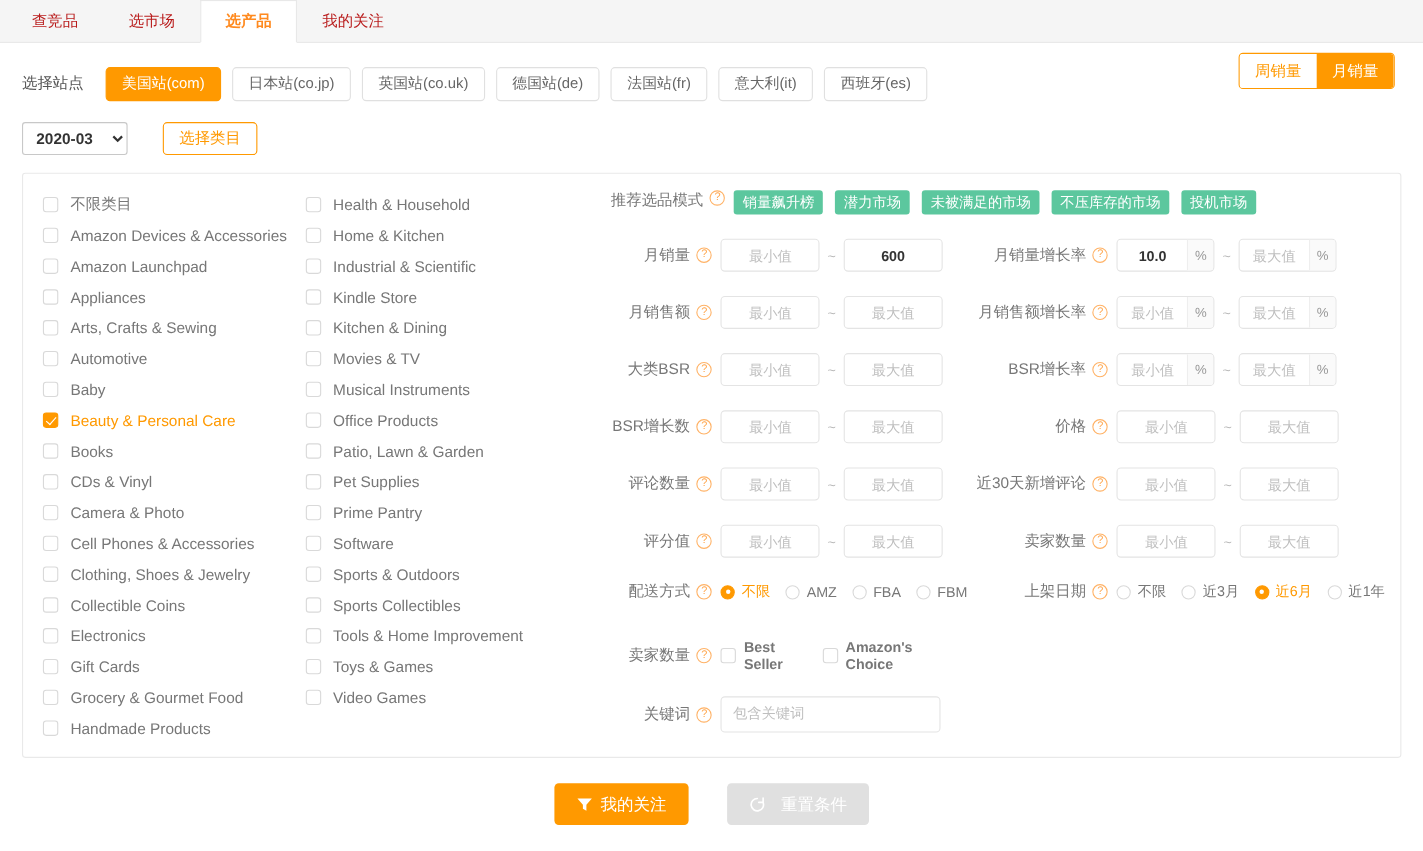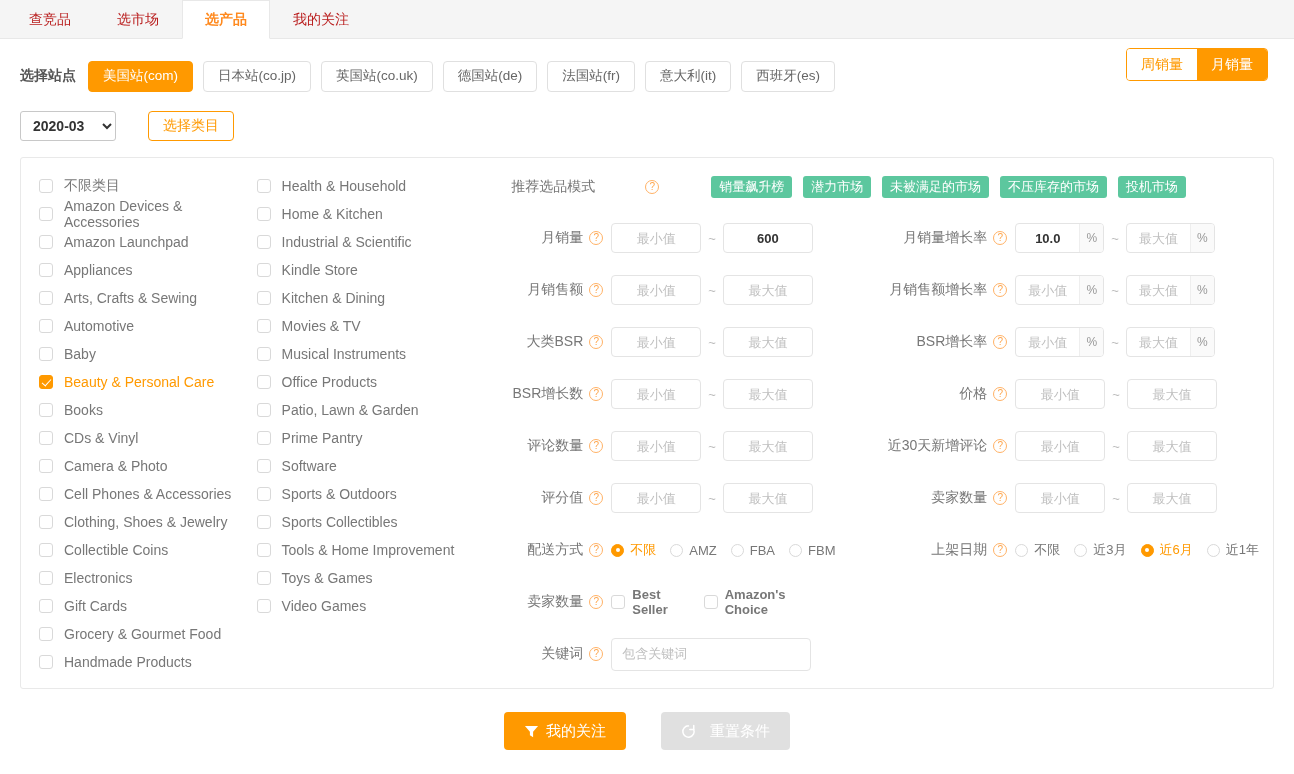--- a/index.html
+++ b/index.html
@@ -42,22 +42,22 @@
 
   
   .site-row {
     display: flex;
     align-items: center;
     padding: 16px 20px 0 20px;
     position: relative;
     height: 58px;
   }
   .site-label {
-    font-size: 14px; font-weight: bold; color: #555;
-    margin-right: 12px;
+    font-size: 14px; font-weight: normal; color: #555;
+    margin-right: 20px;
   }
   .site-btn {
     height: 31px;
     padding: 0 14px;
     margin-right: 10px;
     display: inline-flex; align-items: center;
     border: 1px solid #e0e0e0;
     border-radius: 4px;
     background: #fff;
     color: #666;
@@ -178,24 +178,23 @@
 
   
   .filters {
     flex: 1;
     padding-left: 4px;
     padding-top: 3px;
     position: relative;
   }
   .frow {
     display: flex;
-    align-items: center;
+    align-items: flex-start;
     height: 42px;
     margin-bottom: 10px;
-    gap: 44px;
   }
   .frow.tagrow { height: 28px; margin-bottom: 16px; }
   .fcolL { display: flex; align-items: center; width: 348px; flex: 0 0 348px; }
   .fcolR { display: flex; align-items: center; }
 
   .flabel {
     width: 100px;
     text-align: right;
     font-size: 14px;
     color: #777;
@@ -523,20 +522,24 @@
         <span class="cbox"></span>
         <span class="label">Musical Instruments</span>
       </div>
     <div class="cat-item">
         <span class="cbox"></span>
         <span class="label">Office Products</span>
       </div>
     <div class="cat-item">
         <span class="cbox"></span>
         <span class="label">Patio, Lawn &amp; Garden</span>
+      </div>
+    <div class="cat-item">
+        <span class="cbox"></span>
+        <span class="label">Pet Supplies</span>
       </div>
     <div class="cat-item">
         <span class="cbox"></span>
         <span class="label">Prime Pantry</span>
       </div>
     <div class="cat-item">
         <span class="cbox"></span>
         <span class="label">Software</span>
       </div>
     <div class="cat-item">

